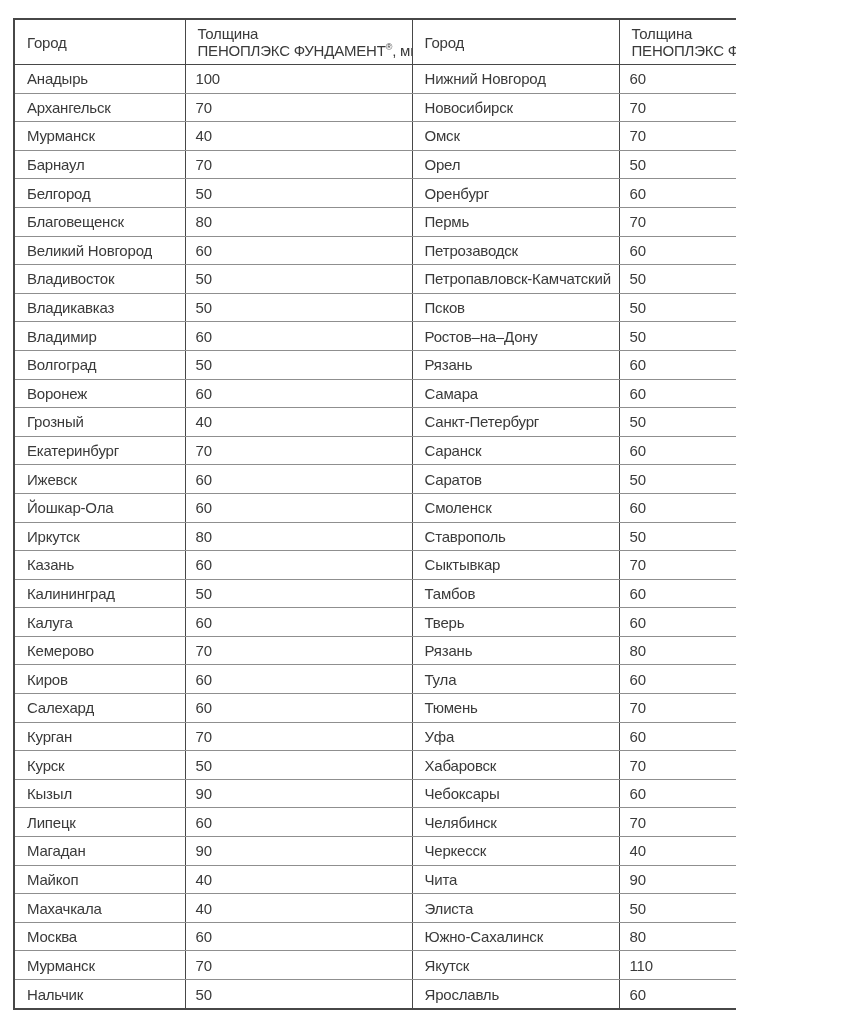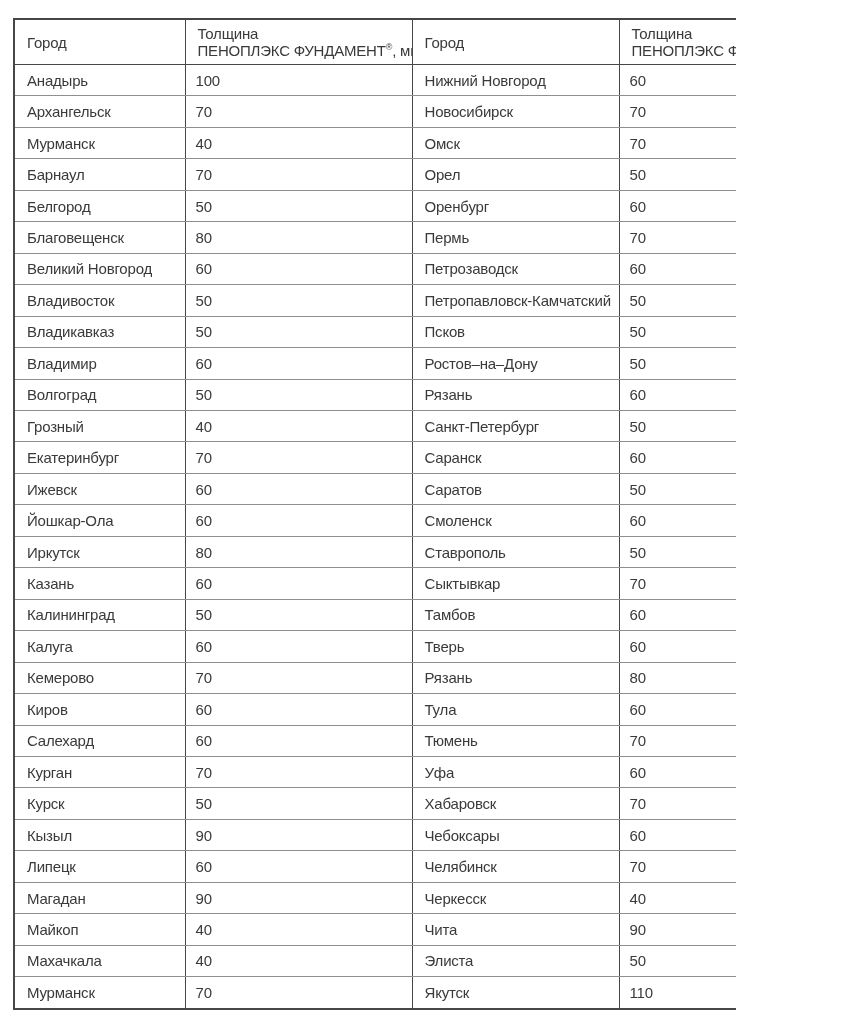--- a/index.html
+++ b/index.html
@@ -145,20 +145,26 @@
     <td class="city">Ростов–на–Дону</td>
     <td class="val">50</td>
   </tr>
         <tr>
     <td class="city">Волгоград</td>
     <td class="val">50</td>
     <td class="city">Рязань</td>
     <td class="val">60</td>
   </tr>
         <tr>
+    <td class="city">Воронеж</td>
+    <td class="val">60</td>
+    <td class="city">Самара</td>
+    <td class="val">60</td>
+  </tr>
+        <tr>
     <td class="city">Грозный</td>
     <td class="val">40</td>
     <td class="city">Санкт-Петербург</td>
     <td class="val">50</td>
   </tr>
         <tr>
     <td class="city">Екатеринбург</td>
     <td class="val">70</td>
     <td class="city">Саранск</td>
     <td class="val">60</td>
@@ -253,20 +259,32 @@
     <td class="city">Чита</td>
     <td class="val">90</td>
   </tr>
         <tr>
     <td class="city">Махачкала</td>
     <td class="val">40</td>
     <td class="city">Элиста</td>
     <td class="val">50</td>
   </tr>
         <tr>
+    <td class="city">Москва</td>
+    <td class="val">60</td>
+    <td class="city">Южно-Сахалинск</td>
+    <td class="val">80</td>
+  </tr>
+        <tr>
     <td class="city">Мурманск</td>
     <td class="val">70</td>
     <td class="city">Якутск</td>
     <td class="val">110</td>
+  </tr>
+        <tr>
+    <td class="city">Нальчик</td>
+    <td class="val">50</td>
+    <td class="city">Ярославль</td>
+    <td class="val">60</td>
   </tr>
       </tbody>
   </table>
 </div>
 
 </body></html>

